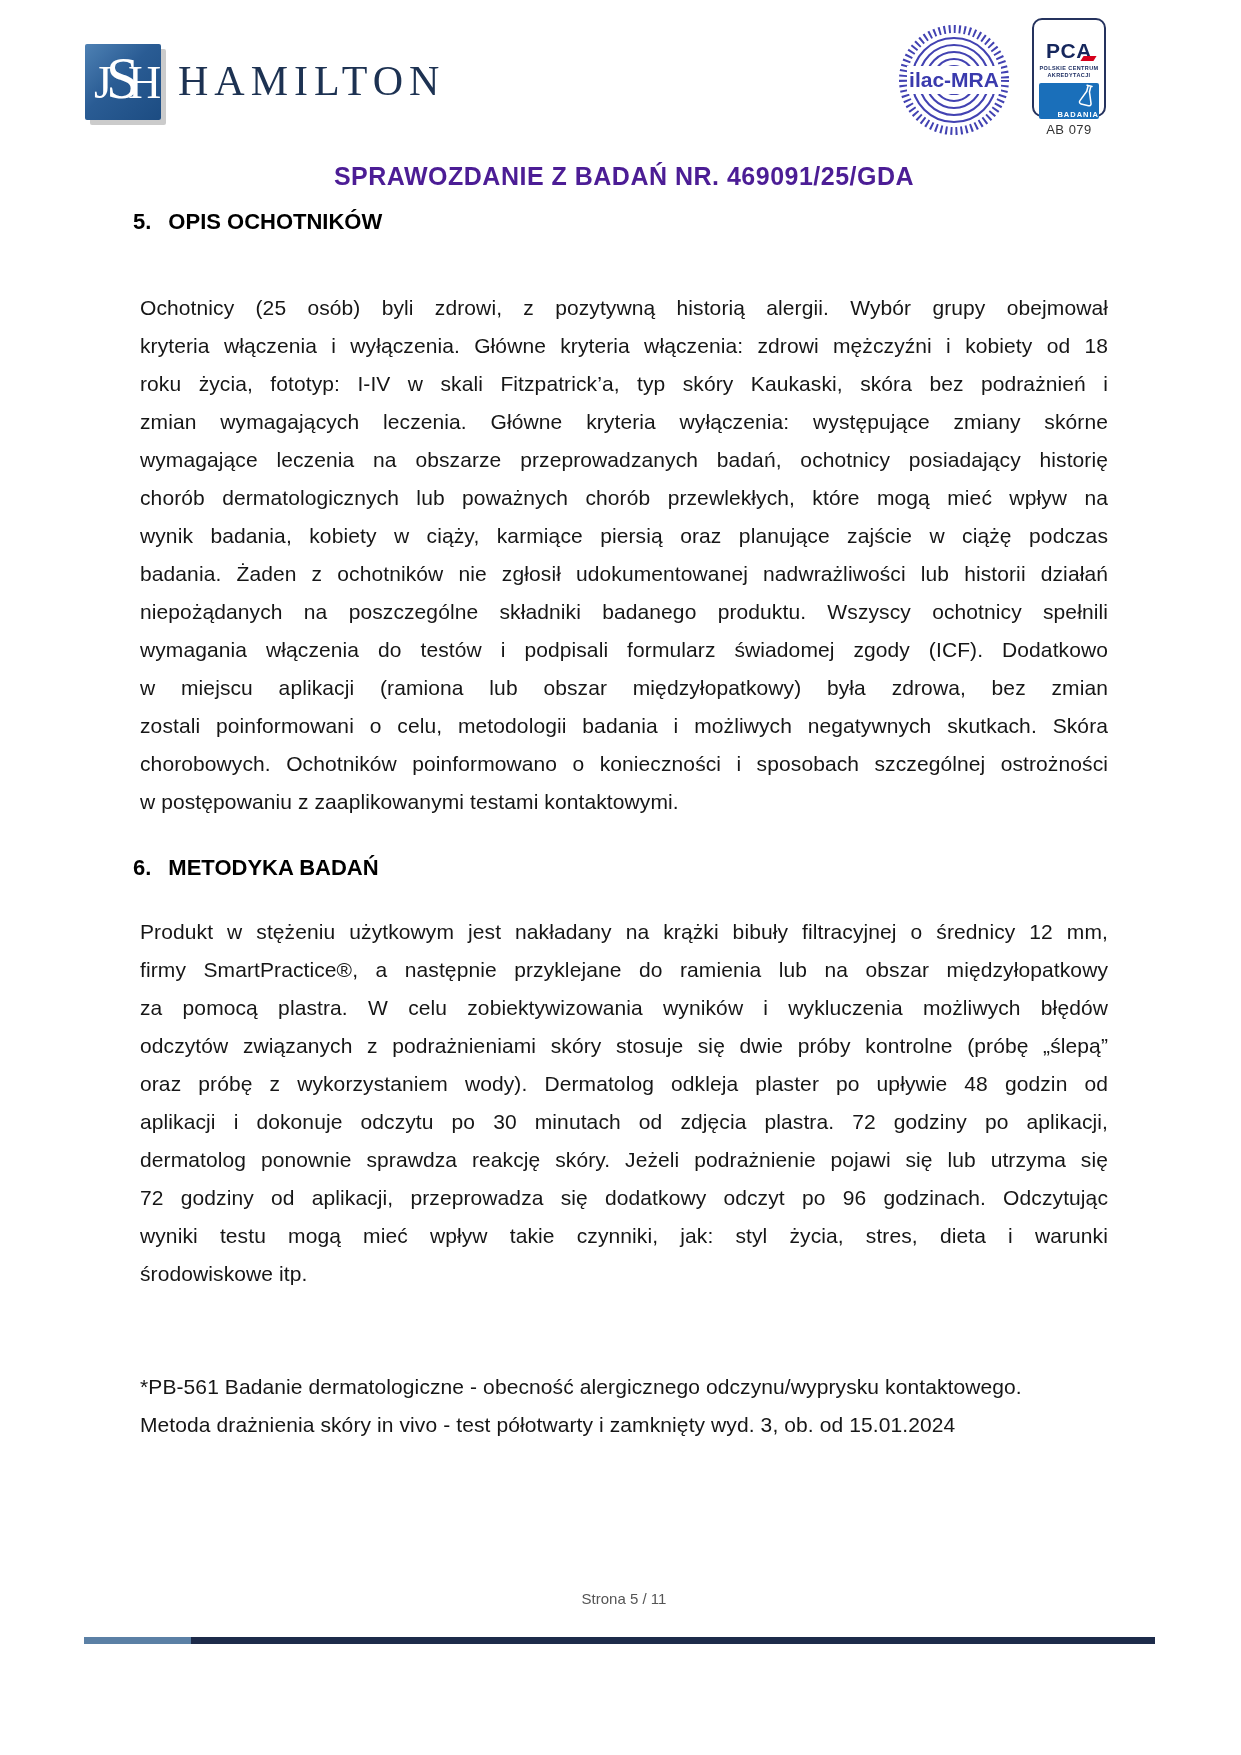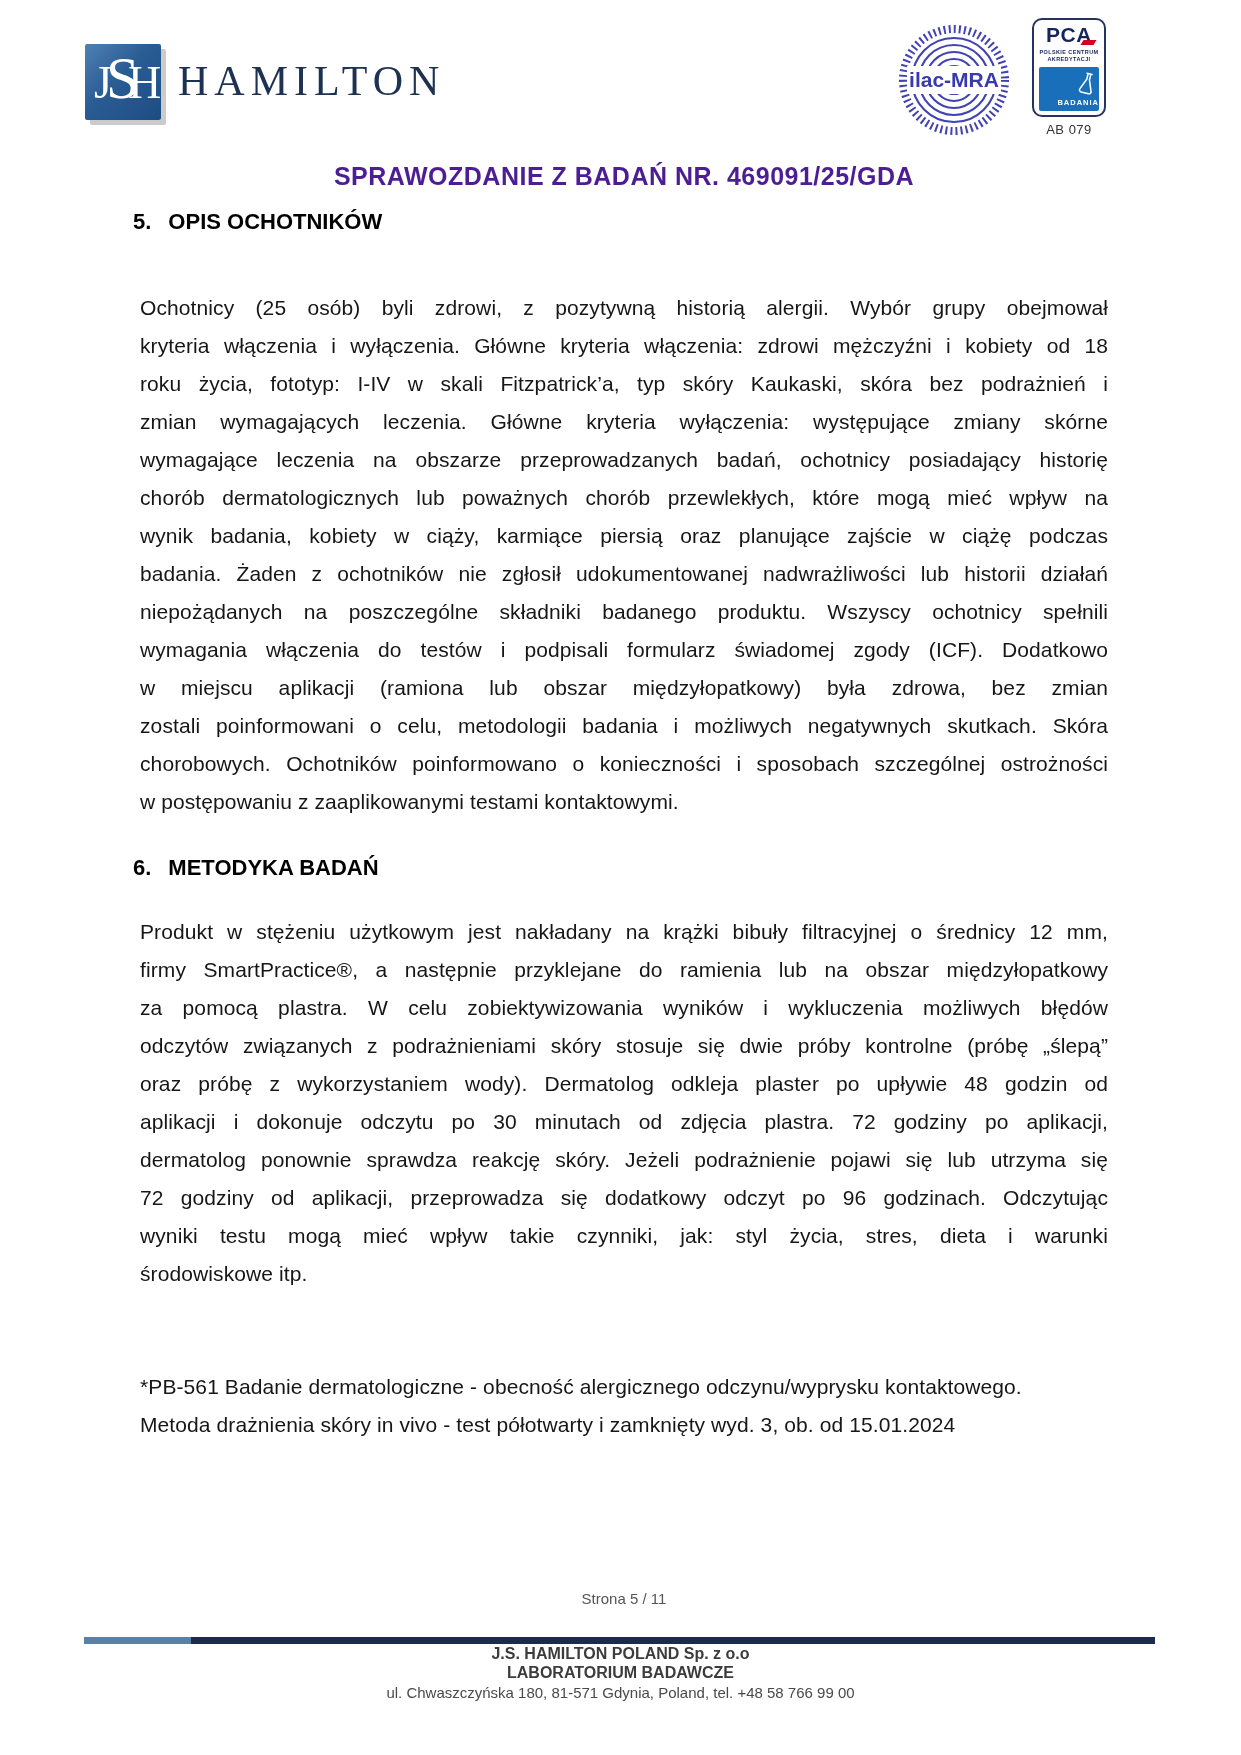--- a/index.html
+++ b/index.html
@@ -37,21 +37,21 @@
     color: #1d3252; white-space: nowrap;
   }
 
   .ilac-stamp { position: absolute; left: 898px; top: 24px; width: 112px; height: 112px; }
 
   .pca-wrap { position: absolute; left: 1030px; top: 18px; width: 78px; text-align: center; }
   .pca-badge {
     width: 74px; height: 99px; box-sizing: border-box;
     margin: 0 auto;
     border: 2.5px solid #25335e; border-radius: 10px;
-    padding: 5px 3px 4px;
+    padding: 21px 3px 4px;
     display: flex; flex-direction: column; align-items: center;
     background: #ffffff;
   }
   .pca-acronym-row { position: relative; line-height: 20px; }
   .pca-acronym {
     font-size: 21px; font-weight: bold; color: #15265c; letter-spacing: 0.5px;
   }
   .pca-red {
     position: absolute; right: -3px; bottom: 2px;
     width: 13px; height: 5px; background: #d6001c;
@@ -202,19 +202,14 @@
       <div class="tline">środowiskowe itp.</div>
     </div>
 
   <div class="para footnote">
       <div class="tline">*PB-561 Badanie dermatologiczne - obecność alergicznego odczynu/wyprysku kontaktowego.</div>
       <div class="tline">Metoda drażnienia skóry in vivo - test półotwarty i zamknięty wyd. 3, ob. od 15.01.2024</div>
     </div>
 
   <div class="page-num">Strona 5 / 11</div>
   <div class="footer-rule"></div>
-  <div class="footer-block">
-    <div class="footer-company">J.S. HAMILTON POLAND Sp. z o.o</div>
-    <div class="footer-lab">LABORATORIUM BADAWCZE</div>
-    <div class="footer-address">ul. Chwaszczyńska 180, 81-571 Gdynia, Poland, tel. +48 58 766 99 00</div>
-  </div>
 
 </div>
 
 </body></html>

